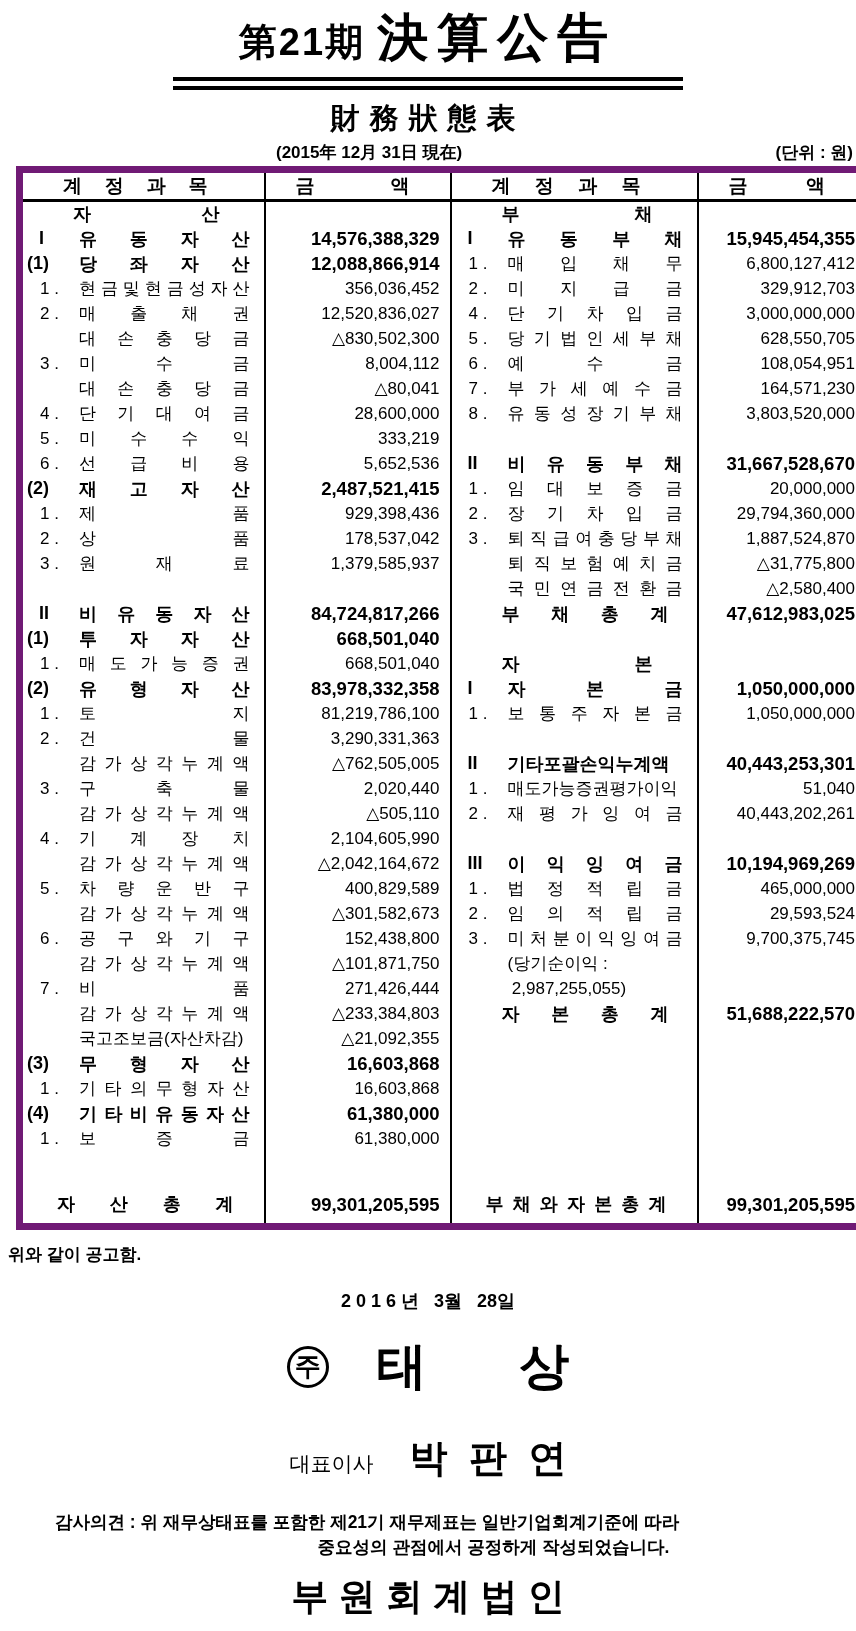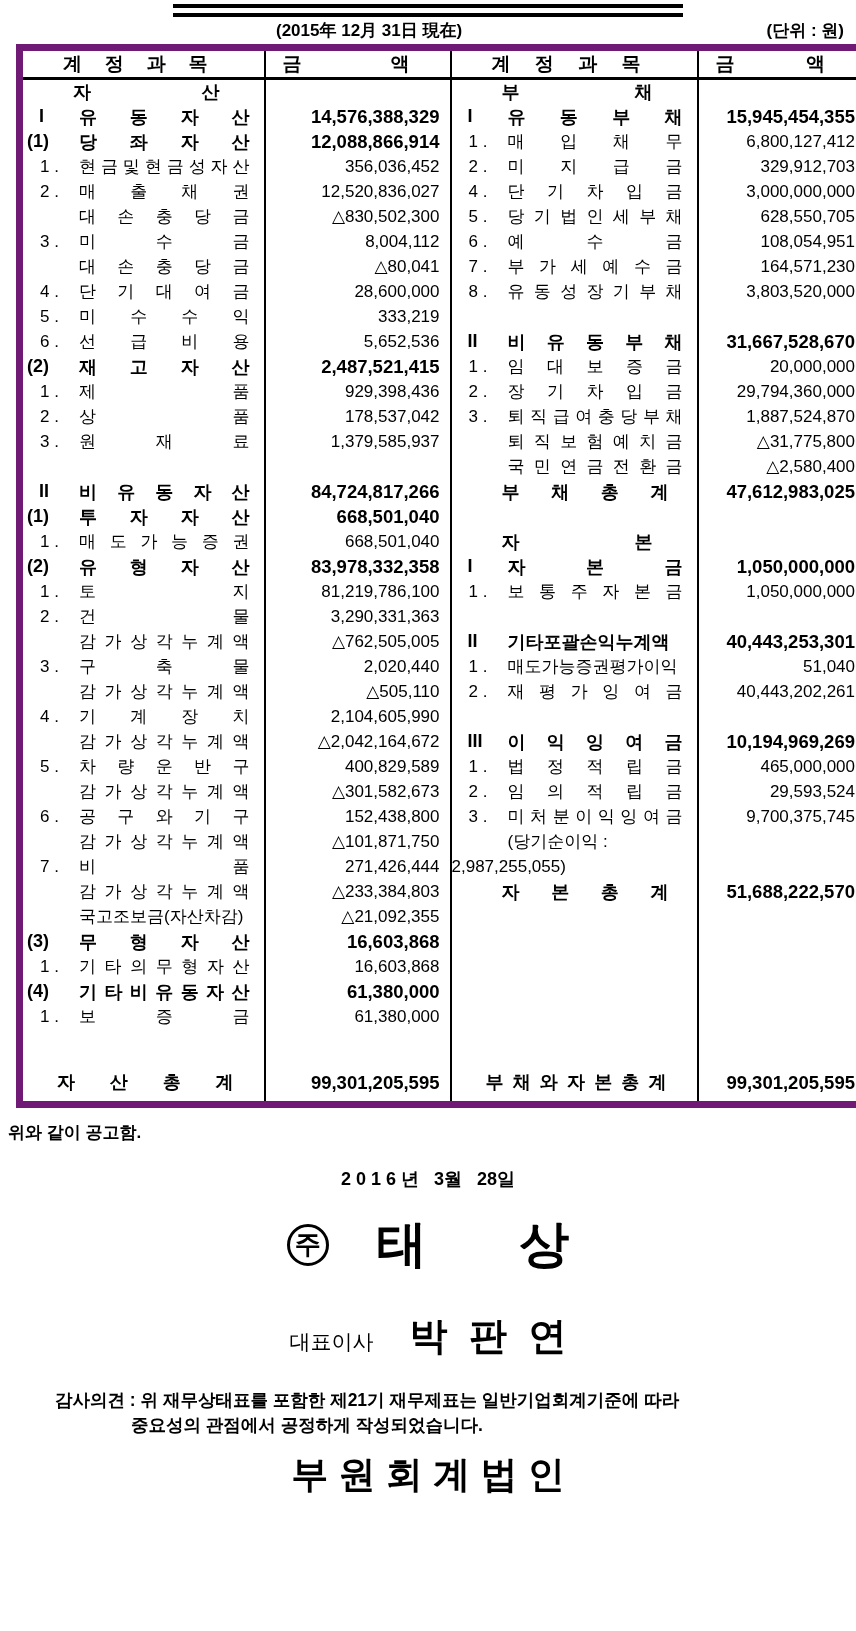--- a/index.html
+++ b/index.html
@@ -10,74 +10,78 @@
   
   .title-line { text-align:center; margin-top:4px; white-space:nowrap; }
   .title-period { font-size:38px; font-weight:700; letter-spacing:2px; vertical-align:baseline; }
   .title-main { font-size:51px; font-weight:700; letter-spacing:9px; margin-left:12px; vertical-align:baseline; }
   .double-rule { width:510px; margin:4px auto 0; border-top:4px solid #000; border-bottom:4px solid #000; height:13px; }
   .subtitle { text-align:center; font-size:29px; font-weight:700; letter-spacing:10px; margin-top:9px; white-space:pre; }
 
   
   .meta-line { position:relative; height:27px; font-size:17px; font-weight:700; }
   .as-of { position:absolute; left:276px; bottom:2px; white-space:pre; }
-  .unit { position:absolute; right:12px; bottom:2px; white-space:pre; }
+  .unit { position:absolute; right:3px; bottom:2px; white-space:pre; }
 
   
   table.bs { border-collapse:collapse; table-layout:fixed; width:852px; margin-left:16px; border:7px solid #701a75; }
   col.c-acct-l { width:245px; } col.c-amt-l { width:186px; }
   col.c-acct-r { width:247px; } col.c-amt-r { width:171px; }
   thead th { border-bottom:3px solid #000; height:31px; padding:0; font-weight:700; }
   thead th + th, tbody td + td { border-left:2px solid #000; }
   .hdr { display:block; font-size:19px; text-align:justify; text-align-last:justify; white-space:normal; }
   .hdr-acct { padding:0 56px 0 40px; }
-  .hdr-amt { padding:0 40px 0 17px; }
+  .hdr-amt { padding:0 40px 0 30px; }
   tbody tr { height:25px; }
   tbody td { padding:0; vertical-align:middle; overflow:hidden; white-space:nowrap; }
   .fl { display:flex; align-items:center; width:100%; }
   .pfx { flex:none; width:56px; white-space:pre; font-size:17px; }
   .pfx.rom { padding-left:16px; font-weight:700; font-size:18px; }
   .pfx.par { padding-left:4px; font-weight:700; font-size:18px; }
   .pfx.num { padding-left:17px; }
   .lbl { display:block; flex:1; font-size:17px; text-align:justify; text-align-last:justify; white-space:normal; padding-right:14px; }
   .lbl.b { font-size:18px;font-family:Liberation Serif, serif; }
   .sec-lbl { padding-left:50px; padding-right:44px; font-size:19px; }
   .tot-lbl { padding-left:50px; padding-right:28px; font-size:19px; }
   .gt-lbl  { padding-left:34px; padding-right:30px; font-size:19px; }
   .b { font-weight:700; }
   td.amt { text-align:right; padding-right:10px; font-size:17px; }
   td.amt.b { font-size:18.5px; }
   td.note { padding-left:56px; font-size:17px; white-space:pre; }
-  td.noteval { text-align:left; padding-right:10px; font-size:17px; }
+  td.noteval { text-align:center; padding-right:10px; font-size:17px; }
   tr.filler { height:27px; }
   tr.total-row { height:48px; }
   tr.total-row td { vertical-align:bottom; padding-bottom:7px; }
 
   
   .notice { margin:13px 0 0 8px; font-size:17px; font-weight:700; }
   .date-line { text-align:center; margin-top:23px; font-size:18px; font-weight:700; white-space:pre; }
   .company { display:flex; justify-content:center; align-items:center; gap:48px; margin-top:24px;
              font-family:"Liberation Serif","DejaVu Serif",serif; height:60px; }
   .company-mark { width:42px; height:42px; border:3px solid #000; border-radius:50%;
                   display:flex; align-items:center; justify-content:center; font-size:26px; font-weight:700; flex:none; }
   .company-name { font-size:50px; font-weight:700; white-space:pre; word-spacing:80px; }
   .ceo-line { display:flex; justify-content:center; align-items:baseline; gap:36px; margin-top:36px;
               font-family:"Liberation Serif","DejaVu Serif",serif; }
   .ceo-label { font-size:21px; }
   .ceo-name { font-size:38px; font-weight:700; white-space:pre; word-spacing:12px; }
   .audit { margin:26px 0 0 55px; font-size:17.5px; font-weight:700; line-height:25px; }
-  .audit-line2 { margin-left:76px; }
+  .audit-line2 { margin-left:76px;text-align:center; }
   .audit-firm { text-align:center; margin-top:12px; font-size:37px; font-weight:700; white-space:pre; }
 </style>
 </head>
 <body>
 
 <div class="page">
 
+  <div class="title-line">
+    <span class="title-period">第21期</span><span class="title-main">決算公告</span>
+  </div>
   <div class="double-rule"></div>
+  <div class="subtitle">財務狀態表</div>
 
   <div class="meta-line">
     <span class="as-of">(2015年 12月 31日 現在)</span>
     <span class="unit">(단위 : 원)</span>
   </div>
 
   <table class="bs">
     <colgroup>
       <col class="c-acct-l">
         <col class="c-amt-l">

